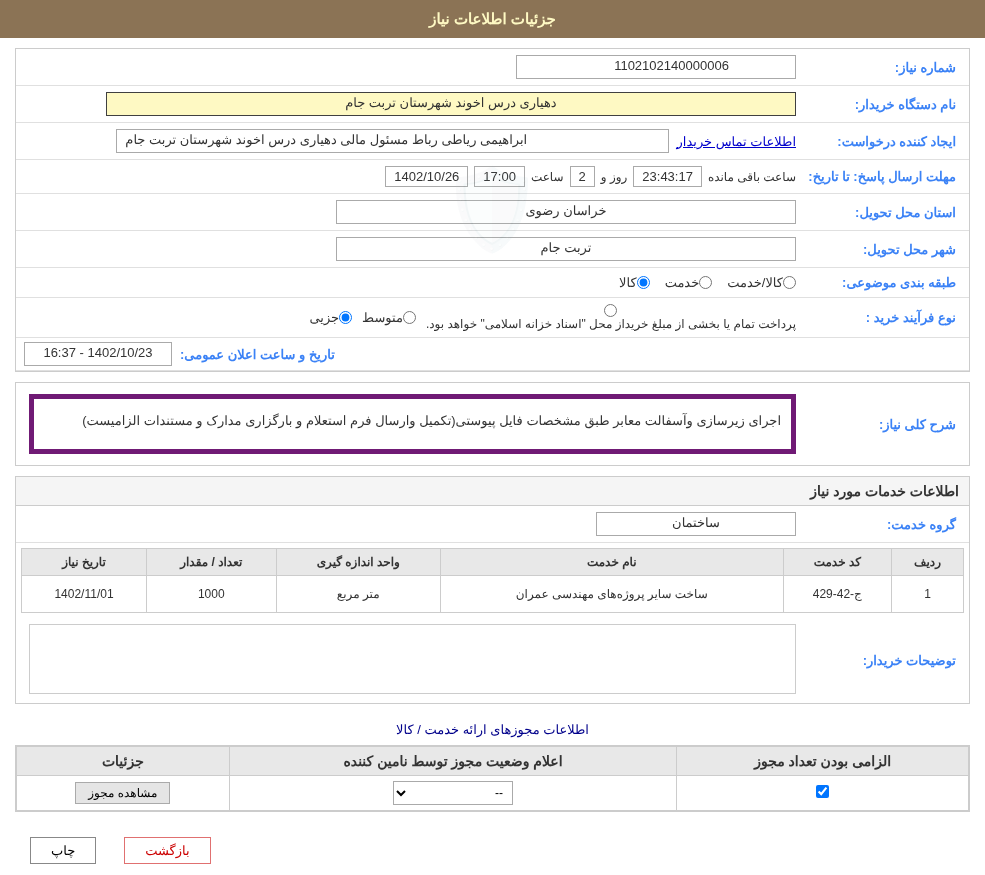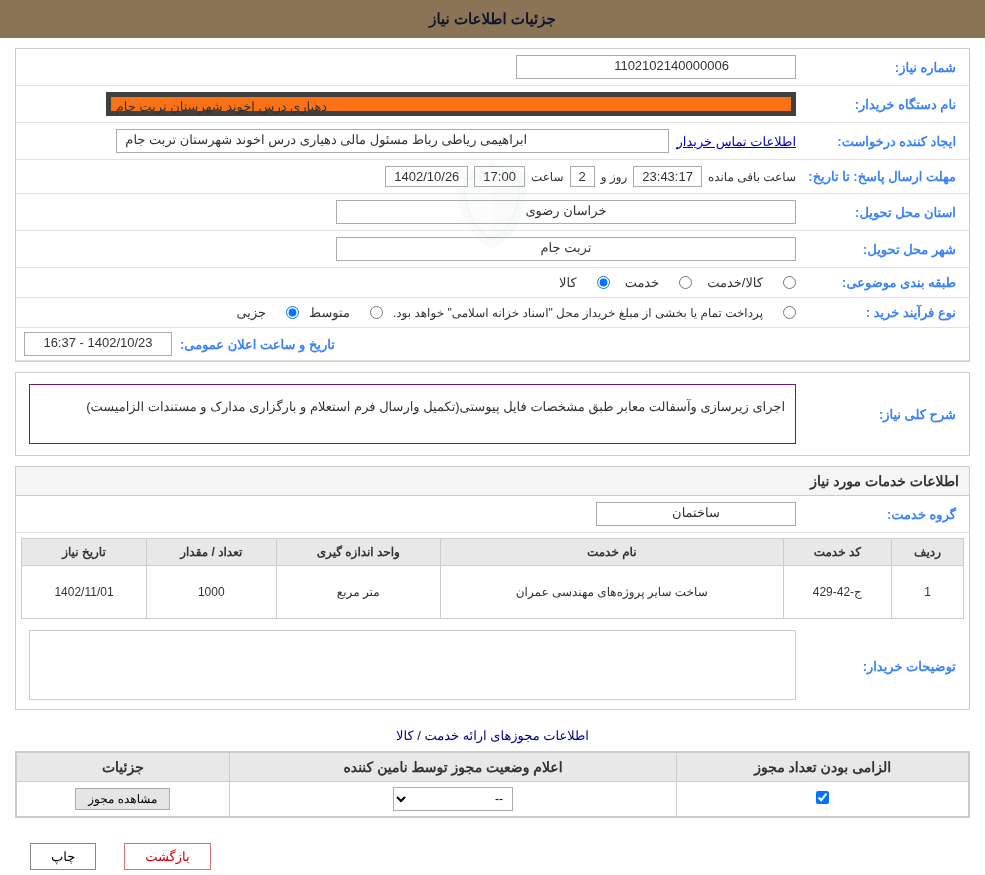--- a/index.html
+++ b/index.html
@@ -11,21 +11,21 @@
       color: #333;
     }
     .page-container {
       max-width: 985px;
       margin: 0 auto;
       background: #fff;
       min-height: 875px;
     }
     .header-bar {
       background: #8b7355;
-      color: #0f172a;
+      color: #fef9c3;
       text-align: center;
       padding: 10px;
       font-size: 15px;
       font-weight: bold;
     }
     .main-content {
       padding: 10px 15px;
     }
     .section-block {
       border: 1px solid #ccc;
@@ -57,26 +57,26 @@
     }
     .input-box {
       border: 1px solid #aaa;
       background: #fff;
       padding: 2px 5px;
       height: 24px;
       display: inline-block;
       text-align: center;
     }
     .input-box-full {
-      border: 5px solid #404040;
-      background: #f97316;
+      border: 1px solid #404040;
+      background: #fef9c3;
       padding: 2px 5px;
       height: 24px;
       width: 100%;
-      text-align: left;
+      text-align: center;
     }
     .blue-link {
       color: #0000cc;
       cursor: pointer;
       text-decoration: underline;
     }
     .row-flex {
       display: flex;
       align-items: center;
       gap: 8px;
@@ -94,25 +94,25 @@
       font-size: 13px;
     }
     .radio-group {
       display: flex;
       align-items: center;
       gap: 15px;
     }
     .radio-item {
       display: flex;
       align-items: center;
-      gap: 20px;
+      gap: 0;
     }
     .radio-item input { margin: 0; }
     .description-box {
-      border: 1px solid #701a75;
+      border: 5px solid #701a75;
       padding: 10px;
       min-height: 60px;
       text-align: right;
       direction: rtl;
       line-height: 1.8;
       background: #fff;
       margin: 5px 0;
     }
     .section-title {
       background: #f5f5f5;
@@ -130,21 +130,21 @@
     }
     .services-table th {
       background: #e8e8e8;
       border: 1px solid #ccc;
       padding: 6px 8px;
       text-align: center;
       font-size: 12px;
     }
     .services-table td {
       border: 1px solid #ccc;
-      padding: 19px 8px;
+      padding: 11px 8px;
       text-align: center;
       font-size: 12px;
     }
     .services-table tr:nth-child(even) td { background: #fafafa; }
     .textarea-box {
       width: 100%;
       height: 70px;
       border: 1px solid #ccc;
       resize: none;
       padding: 5px;
@@ -317,21 +317,21 @@
               <span>کالا</span>
             </label>
           </div>
         </div>
       </div>
 
       <div class="info-row">
         <span class="label-cell">نوع فرآیند خرید :</span>
         <div class="value-cell">
           <div class="radio-group" style="flex-wrap: wrap; gap: 10px;">
-            <label class="radio-item" style="font-size:12px;">
+            <label class="radio-item" style="font-size:12px;flex-direction:column;">
               <input type="radio" name="process" style="">
               <span>پرداخت تمام یا بخشی از مبلغ خریداز محل "اسناد خزانه اسلامی" خواهد بود.</span>
             </label>
             <label class="radio-item">
               <input type="radio" name="process" style="">
               <span>متوسط</span>
             </label>
             <label class="radio-item">
               <input type="radio" name="process" checked="" style="">
               <span>جزیی</span>

